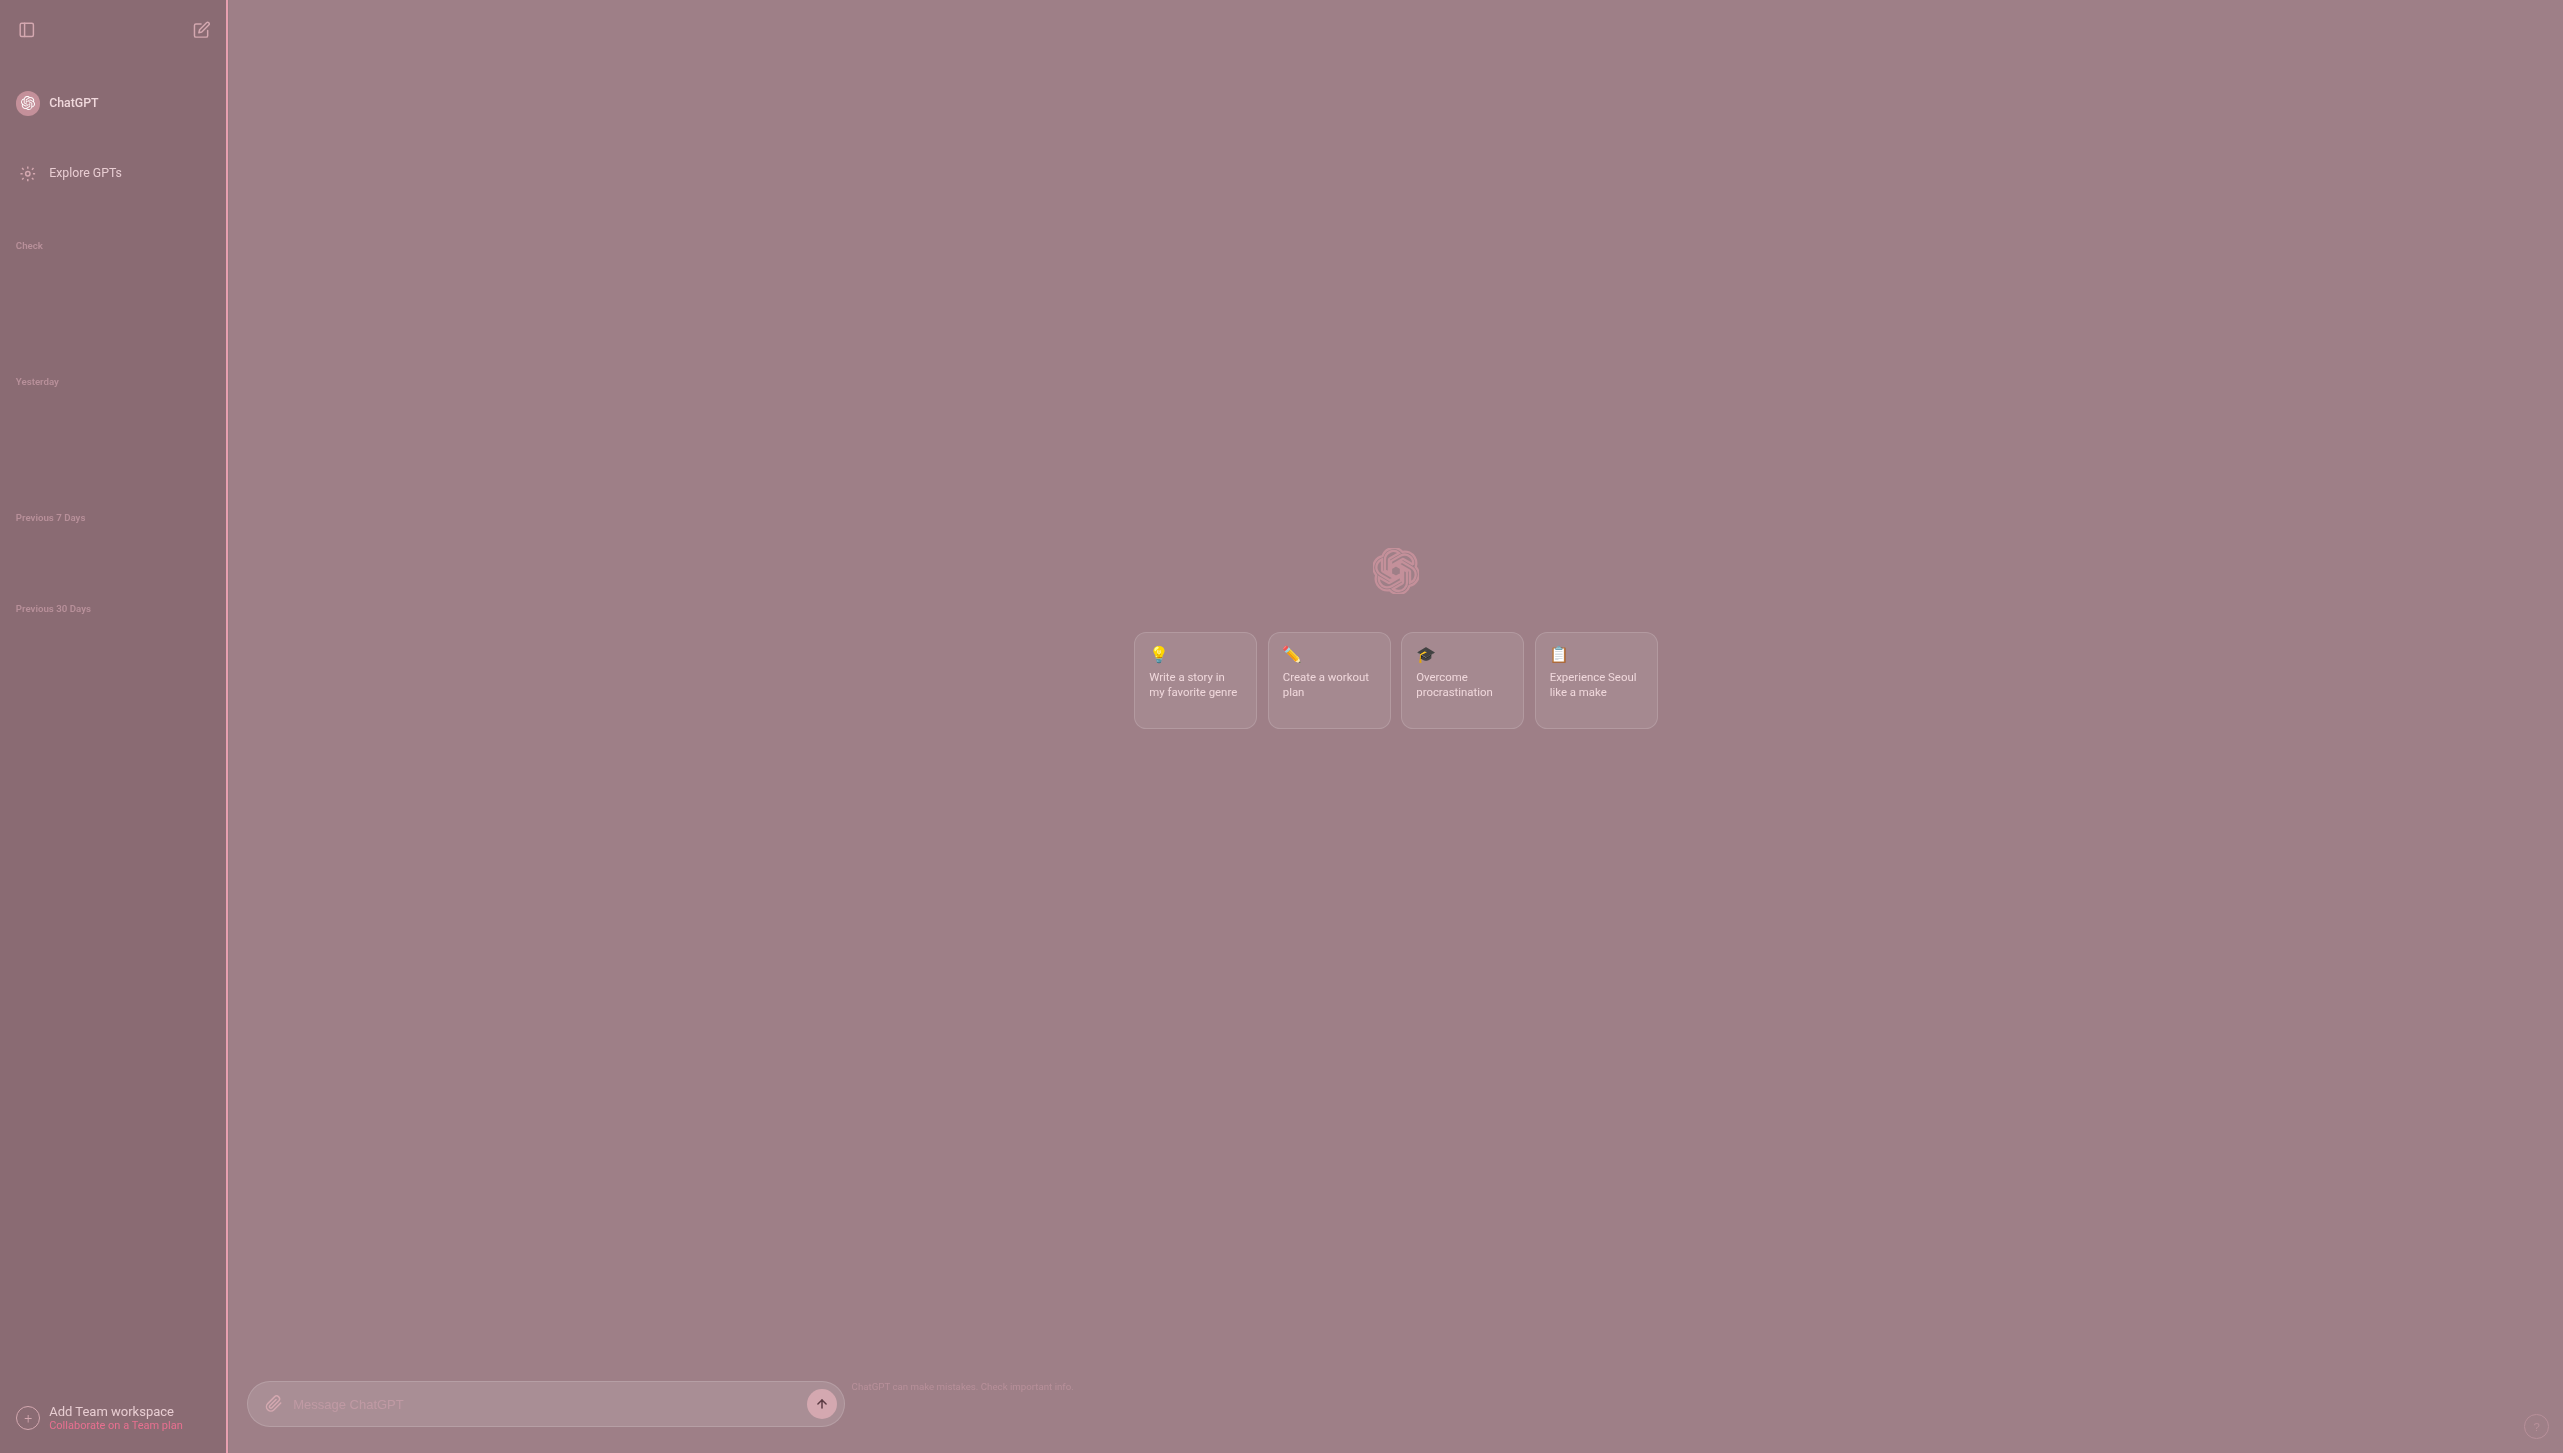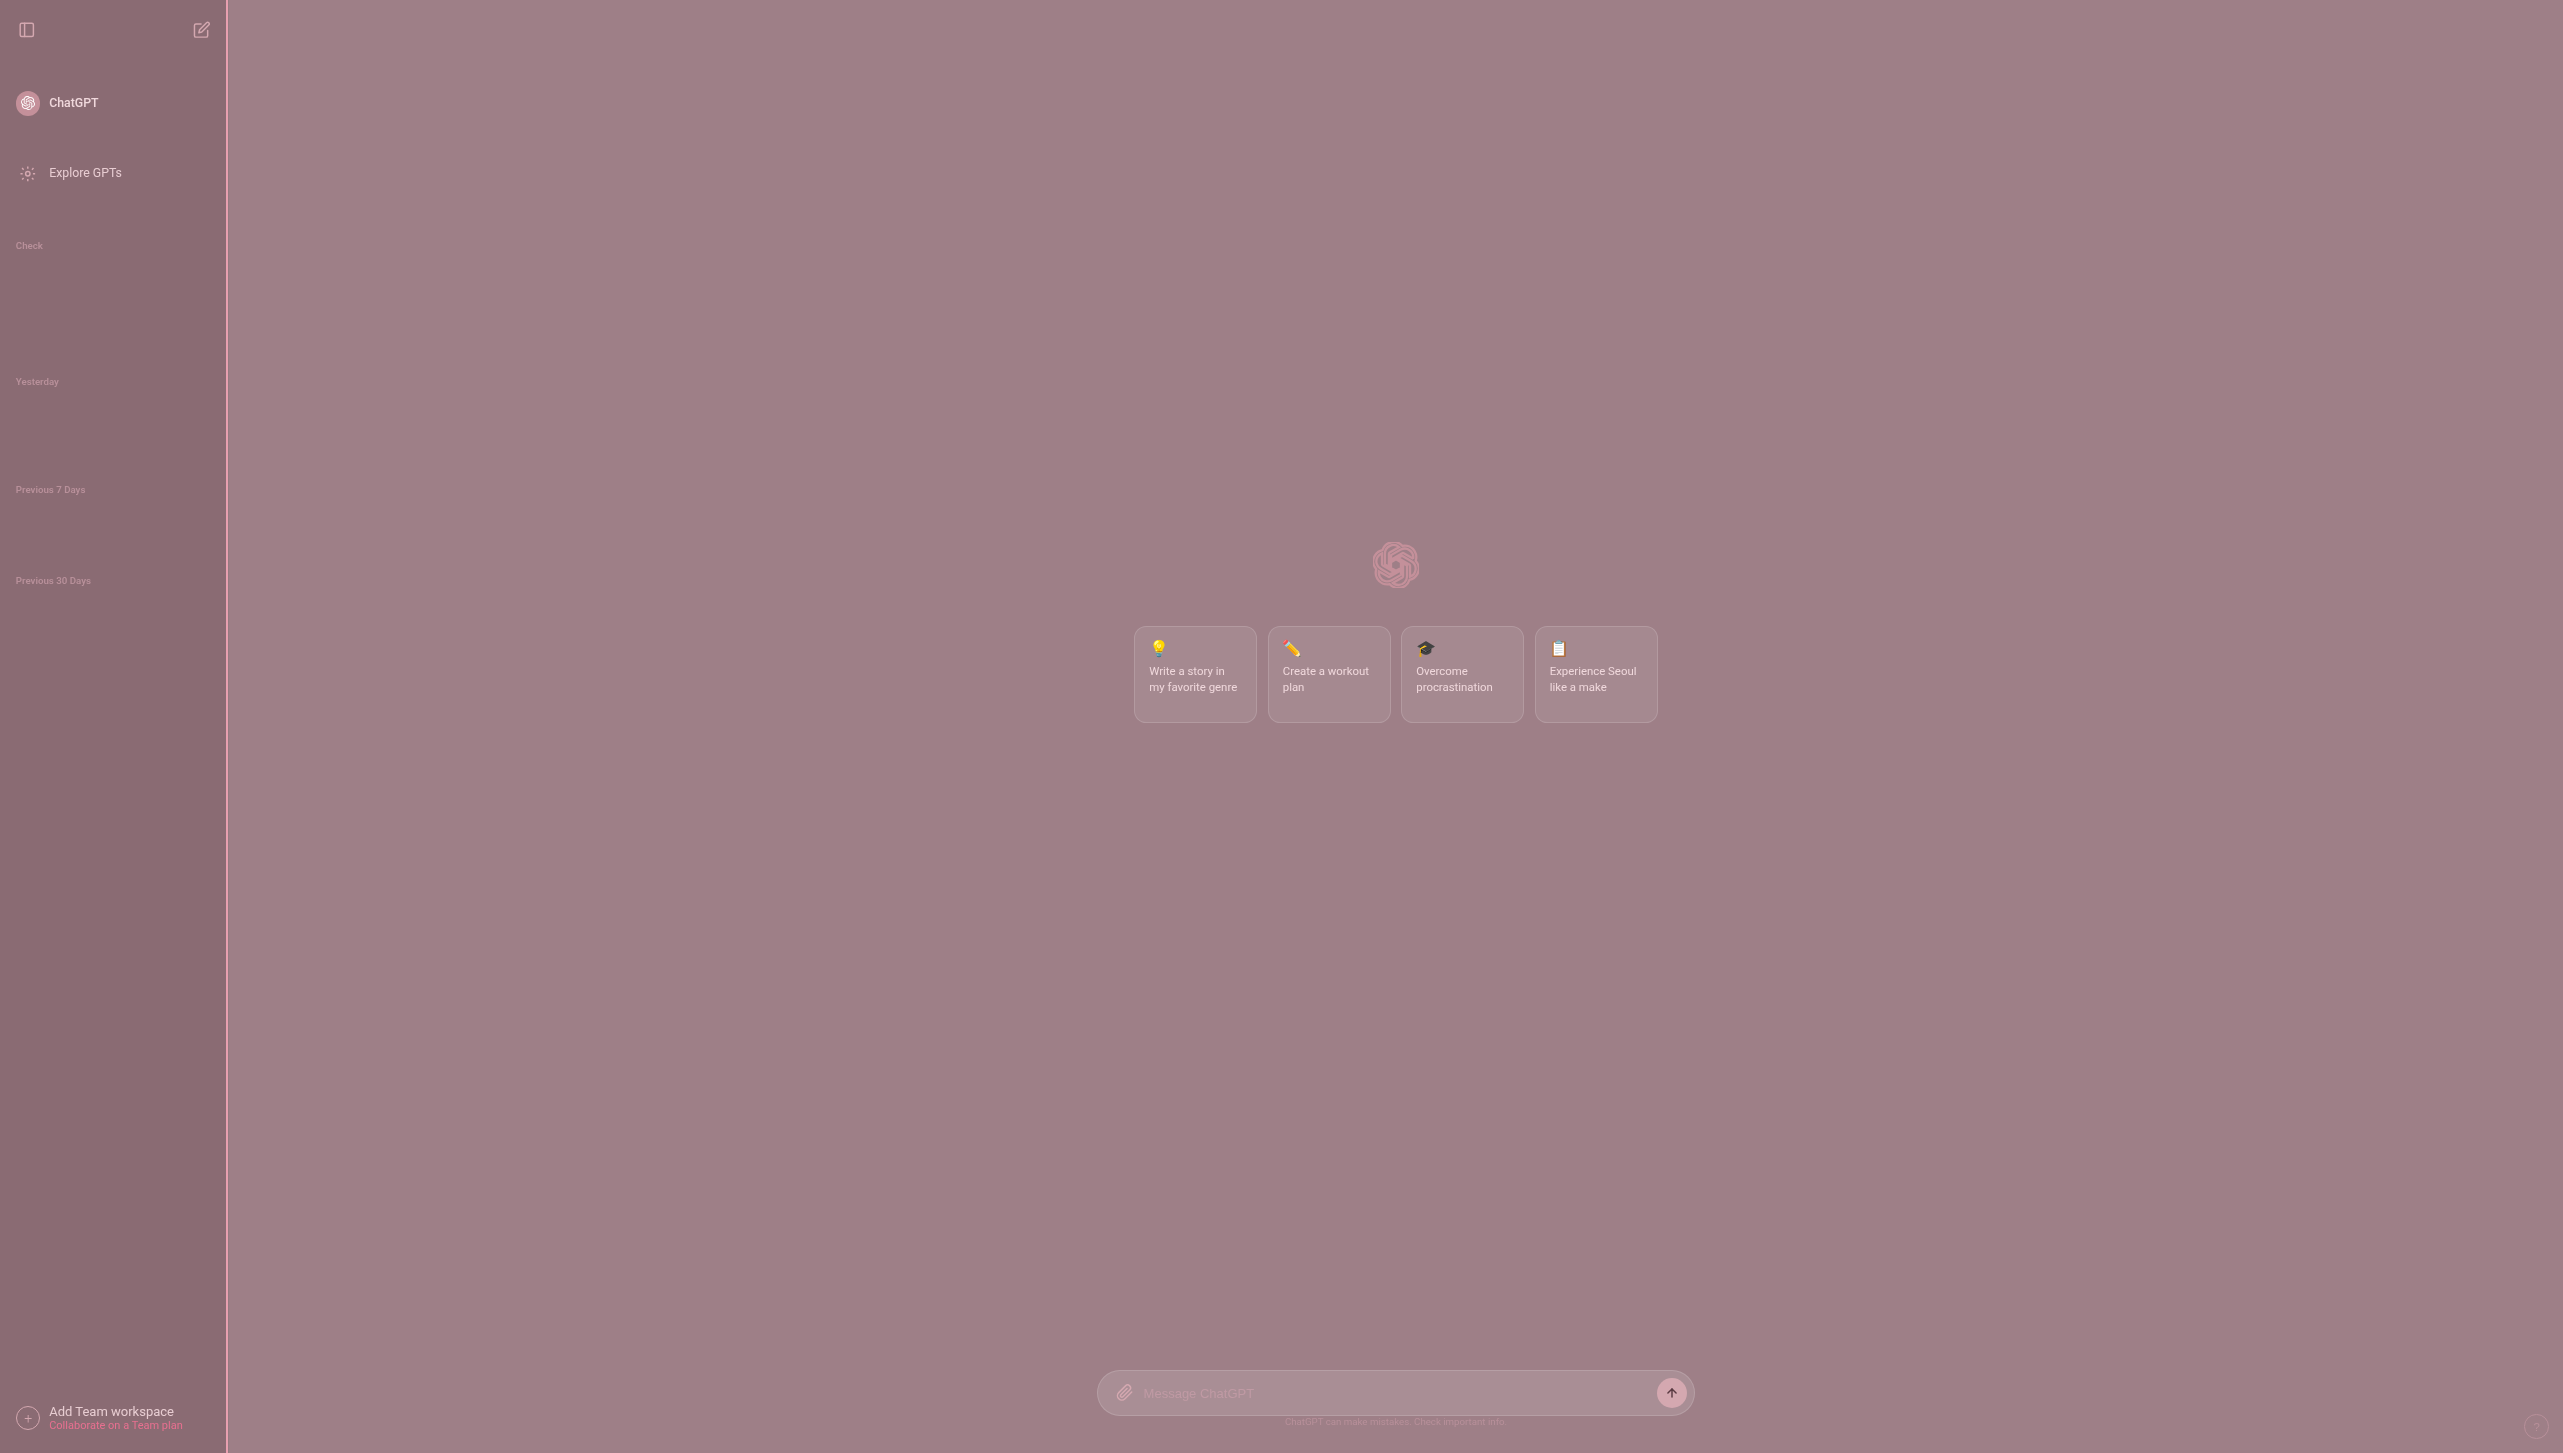--- a/index.html
+++ b/index.html
@@ -233,22 +233,23 @@
       color: #f0d8dc;
       font-size: 11.4px;
       line-height: 1.4;
       font-weight: 400;
     }
 
     
     .input-area {
       padding: 0 17.6px 26px 17.6px;
       display: flex;
-      flex-direction: column;
-      align-items: center;
+      flex-direction: row;
+      align-items: flex-start;
+      gap: 7px;
     }
 
     .input-container {
       width: 100%;
       max-width: 598px;
       background: rgba(255,255,255,0.12);
       border-radius: 24.6px;
       display: flex;
       align-items: center;
       padding: 7px 7px 7px 14px;
@@ -350,21 +351,21 @@
       <svg width="17.6" height="17.6" viewBox="0 0 24 24" fill="none" stroke="#d4a8b0" stroke-width="2">
         <circle cx="12" cy="12" r="3"></circle>
         <path d="M12 2v3M12 19v3M4.22 4.22l2.12 2.12M17.66 17.66l2.12 2.12M2 12h3M19 12h3M4.22 19.78l2.12-2.12M17.66 6.34l2.12-2.12"></path>
       </svg>
     </div>
     <span class="explore-label">Explore GPTs</span>
   </div>
 
   <div class="section-label">Check</div>
   <div class="section-label" style="margin-top:88px;">Yesterday</div>
-  <div class="section-label" style="margin-top:60px;">Previous 7 Days</div>
+  <div class="section-label" style="margin-top:88px;">Previous 7 Days</div>
   <div class="section-label" style="margin-top:44px;">Previous 30 Days</div>
 
   <div class="sidebar-spacer"></div>
 
   <div class="add-team">
     <div class="add-team-icon">+</div>
     <div class="add-team-text">
       <div class="title">Add Team workspace</div>
       <div class="subtitle">Collaborate on a Team plan</div>
     </div>

